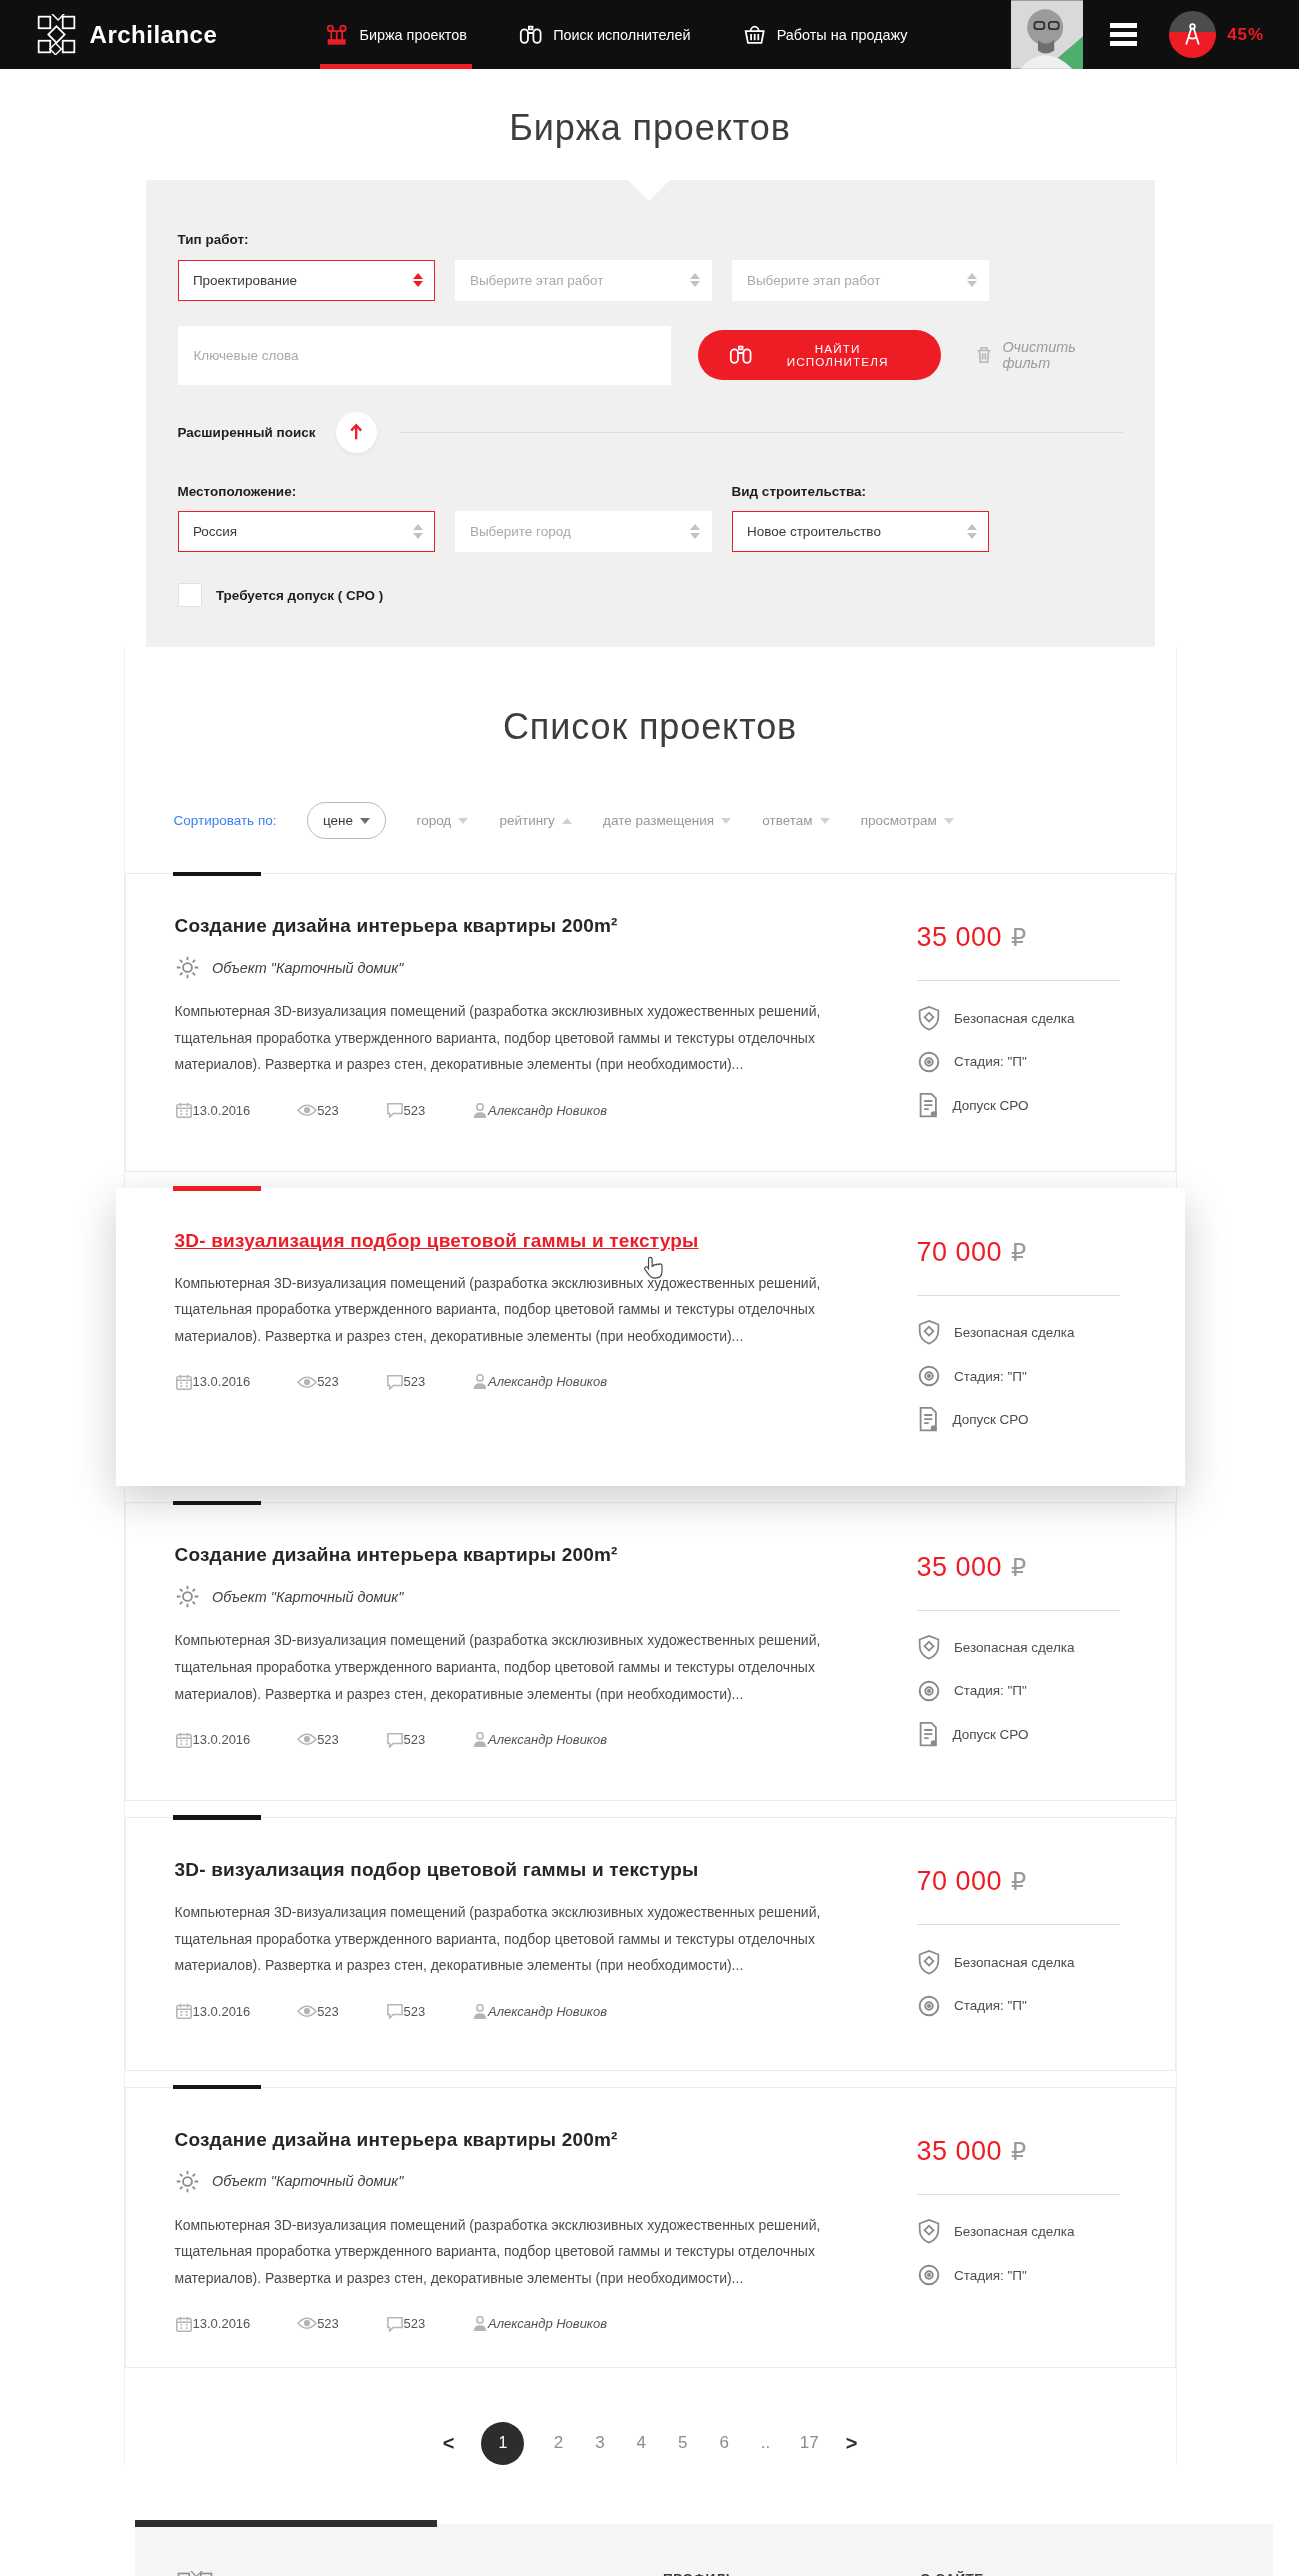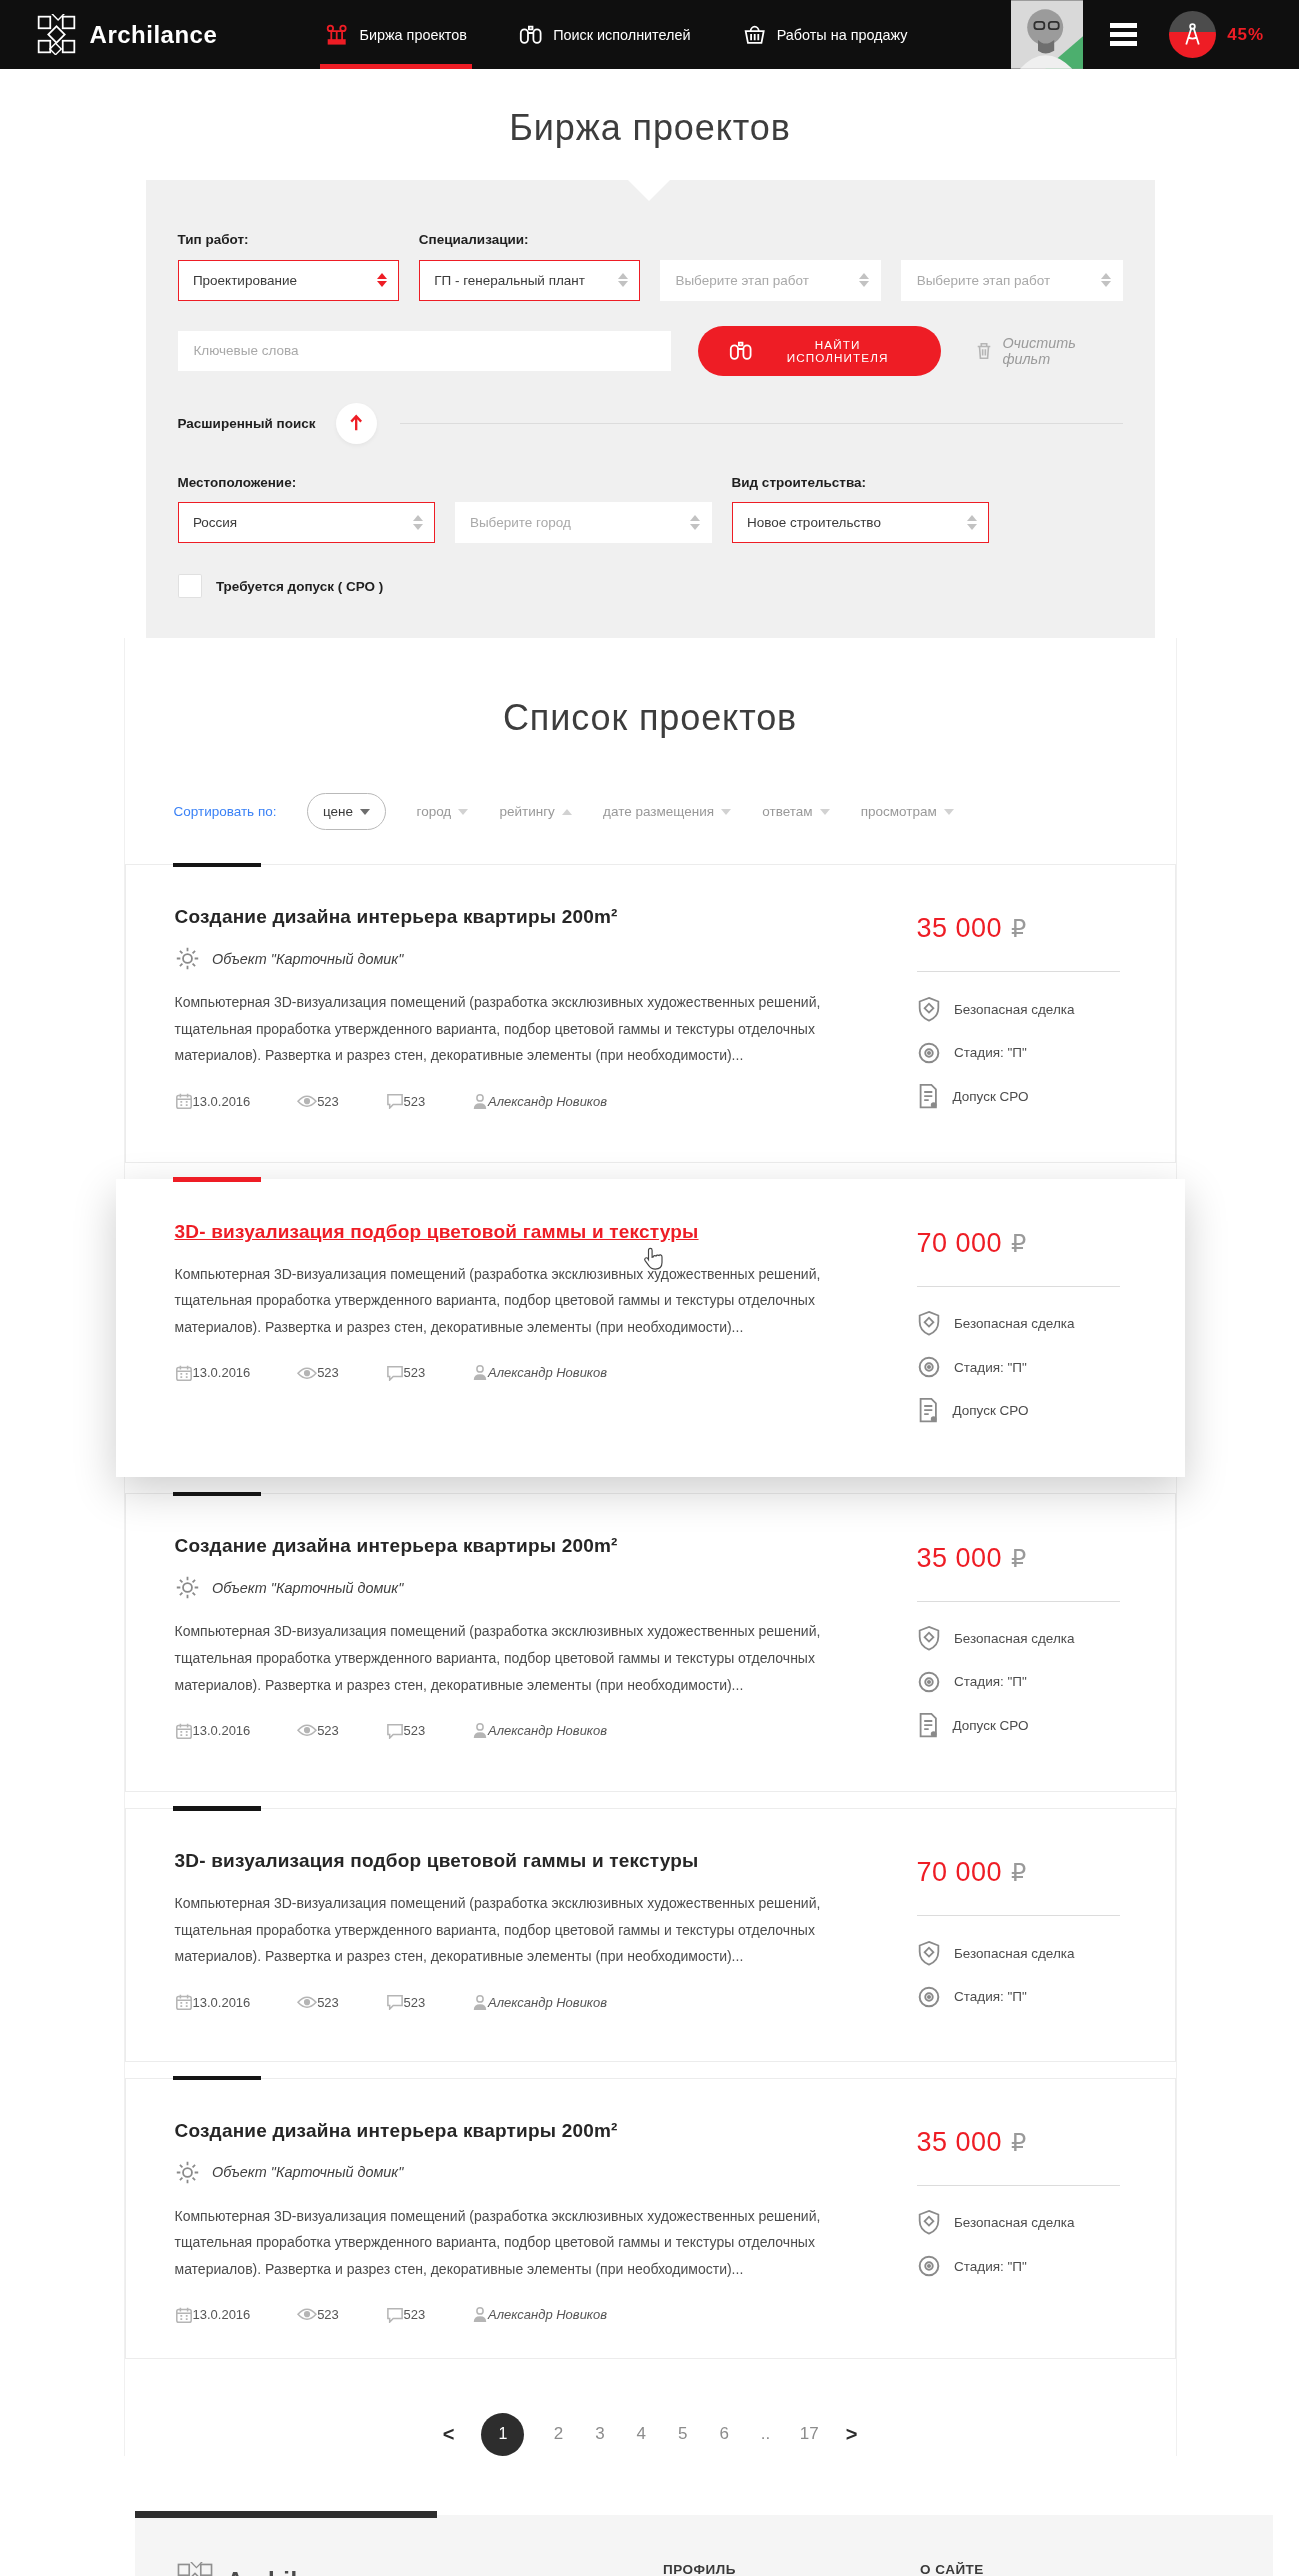--- a/index.html
+++ b/index.html
@@ -44,21 +44,21 @@
   .selectbox{height:41px;background:#fff;display:flex;align-items:center;padding:0 10.8px 0 14.4px;
     font-size:13.5px;color:#3a3a3a;justify-content:space-between;cursor:pointer;border:0.9px solid #fff;}
   .selectbox.red{border:0.9px solid var(--red);}
   .selectbox.placeholder{color:#a9a9a9;}
   .arrows{display:flex;flex-direction:column;gap:2.7px;align-items:center;}
   .tri-up{width:0;height:0;border-left:5.4px solid transparent;border-right:5.4px solid transparent;border-bottom:6.3px solid #c2c2c2;}
   .tri-down{width:0;height:0;border-left:5.4px solid transparent;border-right:5.4px solid transparent;border-top:6.3px solid #c2c2c2;}
   .arrows.red .tri-up{border-bottom-color:var(--red);}
   .arrows.red .tri-down{border-top-color:var(--red);}
   .f-row2{display:flex;align-items:center;margin-top:25px;}
-  .kw-input{width:509px;height:40px;border:0;background:#fff;padding:0 16px;font-size:13.5px;color:#555;
+  .kw-input{width:509px;height:59px;border:0;background:#fff;padding:0 16px;font-size:13.5px;color:#555;
     font-family:"Liberation Sans","DejaVu Sans",sans-serif;}
   .kw-input::placeholder{color:#a9a9a9;}
   .find-btn{margin-left:27px;height:50px;border-radius:27px;background:var(--red);border:0;color:#fff;
     font-size:11.7px;font-weight:normal;letter-spacing:1.1px;padding:0 31px;display:flex;align-items:center;gap:12.6px;cursor:pointer;
     font-family:"Liberation Sans","DejaVu Sans",sans-serif;}
   .clear-filter{margin-left:34px;display:flex;align-items:center;gap:9px;color:#9a9a9a;font-size:14.4px;font-style:italic;cursor:pointer;}
   .adv-row{display:flex;align-items:center;margin-top:27px;position:relative;}
   .adv-label{font-size:13.5px;font-weight:bold;color:#1f1f1f;}
   .adv-circle{width:41px;height:41px;background:#fff;border-radius:50%;margin-left:20px;
     display:flex;align-items:center;justify-content:center;box-shadow:0 1.8px 4.5px rgba(0,0,0,.05);cursor:pointer;}
@@ -208,30 +208,20 @@
       <div class="f-label">Тип работ:</div>
       <div class="selectbox red ">
         <span>Проектирование</span>
         <span class="arrows red">
               <span class="tri-up"></span>
               <span class="tri-down"></span>
             </span>
       </div>
     </div>
     <div class="f-col">
-      <div class="f-label">Специализации:</div>
-      <div class="selectbox red ">
-        <span>ГП - генеральный плант</span>
-        <span class="arrows ">
-              <span class="tri-up"></span>
-              <span class="tri-down"></span>
-            </span>
-      </div>
-    </div>
-    <div class="f-col">
       <div class="f-label">&nbsp;</div>
       <div class="selectbox  placeholder">
         <span>Выберите этап работ</span>
         <span class="arrows ">
               <span class="tri-up"></span>
               <span class="tri-down"></span>
             </span>
       </div>
     </div>
     <div class="f-col">

